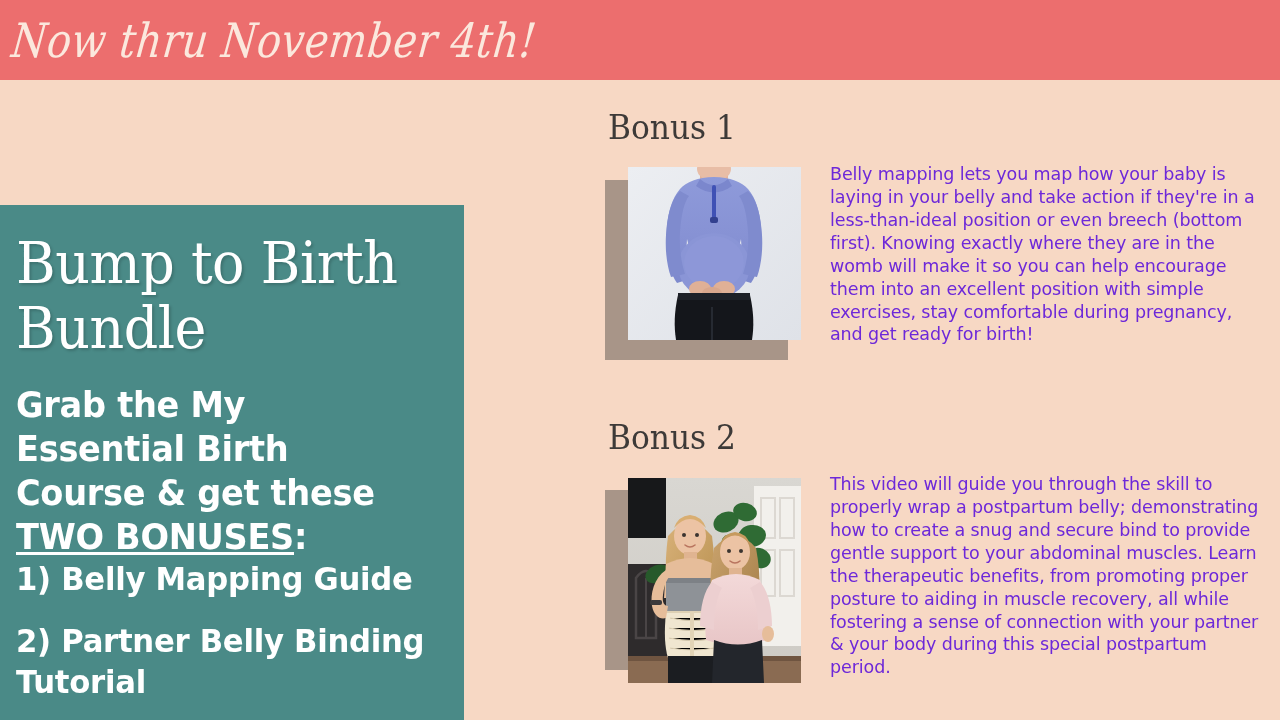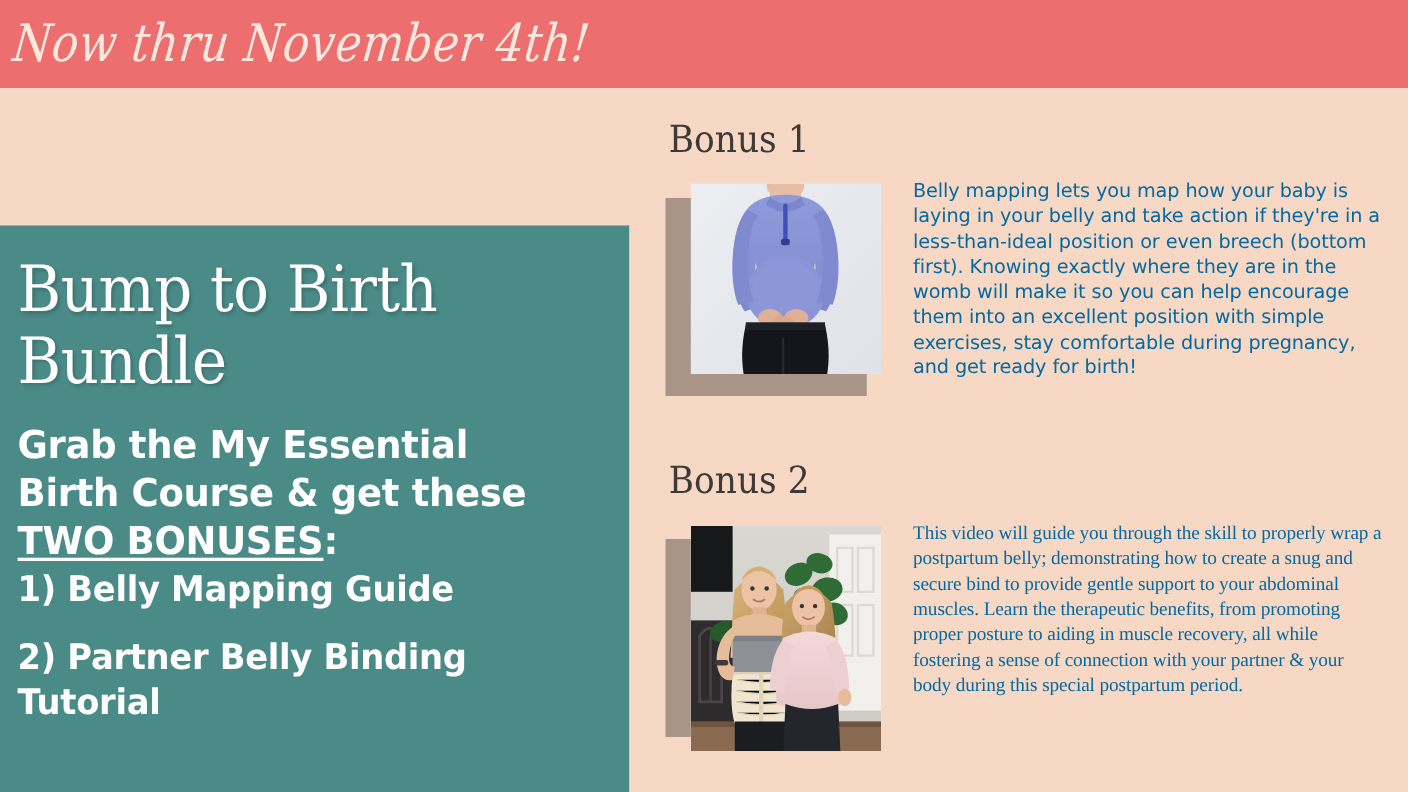--- a/index.html
+++ b/index.html
@@ -25,21 +25,21 @@
     color:#fbe8dd;
     letter-spacing:.5px;
     padding-left:12px;
     transform:skewX(-6deg) scaleY(1.18);
     transform-origin:left center;
     white-space:nowrap;
   }
 
   
   .offer-panel{
-    position:absolute; left:0; top:205px; width:572px; height:515px;
+    position:absolute; left:0; top:205px; width:464px; height:515px;
     background:#4a8a87;
     padding:26px 22px 0 16px;
   }
   .offer-title{
     font-family:"DejaVu Serif", serif;
     font-weight:400;
     font-size:58px;
     line-height:1.12;
     color:#ffffff;
     letter-spacing:-0.5px;
@@ -104,24 +104,24 @@
   }
   .bonus-block.two .photo-shadow{ height:180px; top:12px; }
   .bonus-block.two .photo-frame{ height:205px; }
   .bonus-block.two .photo-wrap{ height:220px; top:88px; }
 
   .bonus-text{
     position:absolute; left:258px; top:83px; width:430px;
     font-family:"DejaVu Sans", sans-serif;
     font-size:17.5px;
     line-height:1.31;
-    color:#0369a1;
+    color:#6d28d9;
     letter-spacing:-0.1px;
   }
-  .bonus-block.two .bonus-text{ top:381px;font-family:Liberation Serif, serif; }
+  .bonus-block.two .bonus-text{ top:381px; }
   .bonus-block.two .bonus-text{ top:83px; }
 
   
   .photo-frame svg{ display:block; width:100%; height:100%; }
 </style>
 </head>
 <body>
 
 <div class="promo-banner">
   <div class="promo-banner-text">Now thru November 4th!</div>

